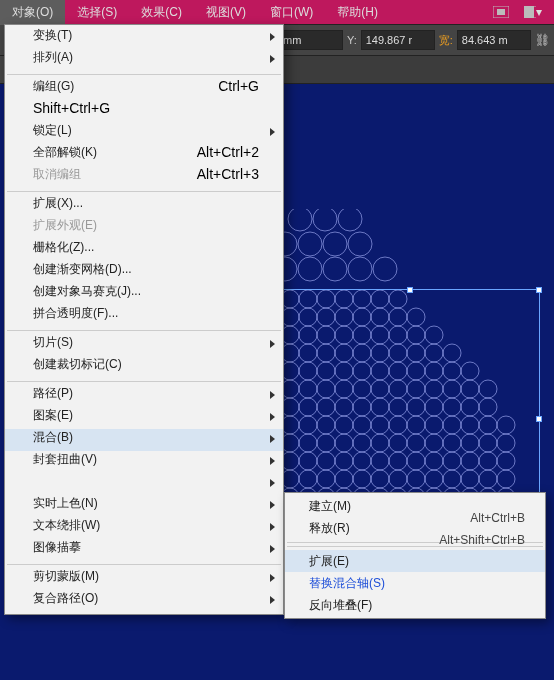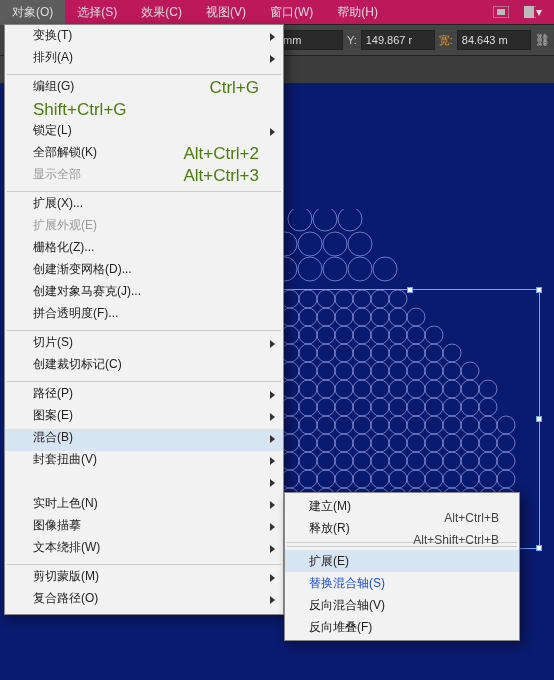--- a/index.html
+++ b/index.html
@@ -109,33 +109,33 @@
     display: flex;
     align-items: flex-start;
     height: 22px;
     padding: 0 24px 0 28px;
     position: relative;
   }
   .dropdown .row.highlighted {
     background: #d7e4f2;
   }
   .dropdown .row .lbl { flex: 1; }
-  .dropdown .row .sc { color: #4d7c0f; font-size: 17px; }
+  .dropdown .row .sc { color: #000000; font-size: 14px; }
   .dropdown .row.disabled { color: #999; }
   .dropdown .sep {
     height: 1px; background: #ccc; margin: 3px 2px;
   }
   .dropdown .row .arrow {
     position: absolute; right: 8px; top: 6px;
     width:0;height:0;border-top:4px solid transparent;border-bottom:4px solid transparent;border-left:5px solid #333;
   }
   .submenu {
     position: absolute;
     top: 492px; left: 284px;
-    width: 236px;
+    width: 262px;
     background: #f2f2f2;
     color: #222;
     border: 1px solid #888;
     box-shadow: 4px 4px 10px rgba(0,0,0,0.4);
     z-index: 101;
     padding: 2px 0;
   }
   .submenu .row {
     display: flex;
     align-items: center;
@@ -432,21 +432,21 @@
     </div>
     <div class="row">
       <span class="lbl">锁定(L)</span>
       <span class="arrow"></span>
     </div>
     <div class="row">
       <span class="lbl">全部解锁(K)</span>
       <span class="sc">Alt+Ctrl+2</span>
     </div>
     <div class="row disabled">
-      <span class="lbl">显示全部</span>
+      <span class="lbl">取消编组</span>
       <span class="sc">Alt+Ctrl+3</span>
     </div>
     <div class="sep"></div>
     <div class="row">
       <span class="lbl">扩展(X)...</span>
     </div>
     <div class="row disabled">
       <span class="lbl">扩展外观(E)</span>
     </div>
     <div class="row">
@@ -487,25 +487,25 @@
       <span class="arrow"></span>
     </div>
     <div class="row">
       <span class="arrow"></span>
     </div>
     <div class="row">
       <span class="lbl">实时上色(N)</span>
       <span class="arrow"></span>
     </div>
     <div class="row">
+      <span class="lbl">文本绕排(W)</span>
+      <span class="arrow"></span>
+    </div>
+    <div class="row">
       <span class="lbl">图像描摹</span>
-      <span class="arrow"></span>
-    </div>
-    <div class="row">
-      <span class="lbl">文本绕排(W)</span>
       <span class="arrow"></span>
     </div>
     <div class="sep"></div>
     <div class="row">
       <span class="lbl">剪切蒙版(M)</span>
       <span class="arrow"></span>
     </div>
     <div class="row">
       <span class="lbl">复合路径(O)</span>
       <span class="arrow"></span>
@@ -523,18 +523,15 @@
     </div>
     <div class="sep"></div>
     <div class="sep"></div>
     <div class="row highlighted">
       <span class="lbl">扩展(E)</span>
     </div>
     <div class="row disabled">
       <span class="lbl">替换混合轴(S)</span>
     </div>
     <div class="row">
-      <span class="lbl">反向混合轴(V)</span>
-    </div>
-    <div class="row">
       <span class="lbl">反向堆叠(F)</span>
     </div>
   </div>
 
 </body></html>

